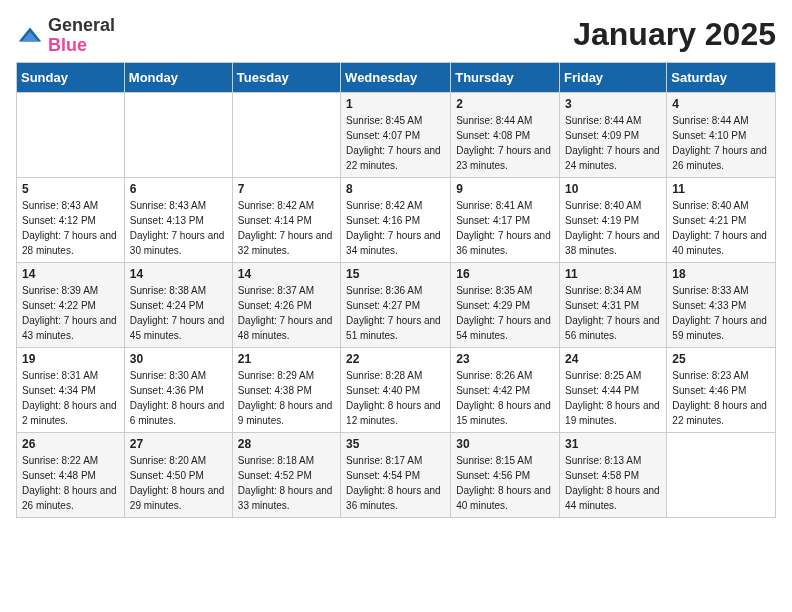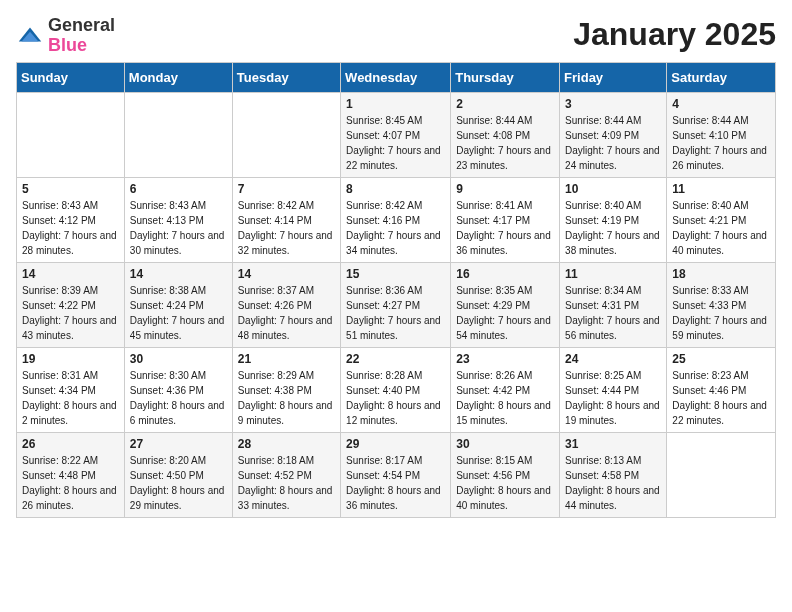--- a/index.html
+++ b/index.html
@@ -237,21 +237,21 @@
         </td>
         <td>
           <div class="day-number">27</div>
           <div class="day-info">Sunrise: 8:20 AM<br>Sunset: 4:50 PM<br>Daylight: 8 hours and 29 minutes.</div>
         </td>
         <td>
           <div class="day-number">28</div>
           <div class="day-info">Sunrise: 8:18 AM<br>Sunset: 4:52 PM<br>Daylight: 8 hours and 33 minutes.</div>
         </td>
         <td>
-          <div class="day-number">29</div>
+          <div class="day-number">35</div>
           <div class="day-info">Sunrise: 8:17 AM<br>Sunset: 4:54 PM<br>Daylight: 8 hours and 36 minutes.</div>
         </td>
         <td>
           <div class="day-number">30</div>
           <div class="day-info">Sunrise: 8:15 AM<br>Sunset: 4:56 PM<br>Daylight: 8 hours and 40 minutes.</div>
         </td>
         <td>
           <div class="day-number">31</div>
           <div class="day-info">Sunrise: 8:13 AM<br>Sunset: 4:58 PM<br>Daylight: 8 hours and 44 minutes.</div>
         </td>

